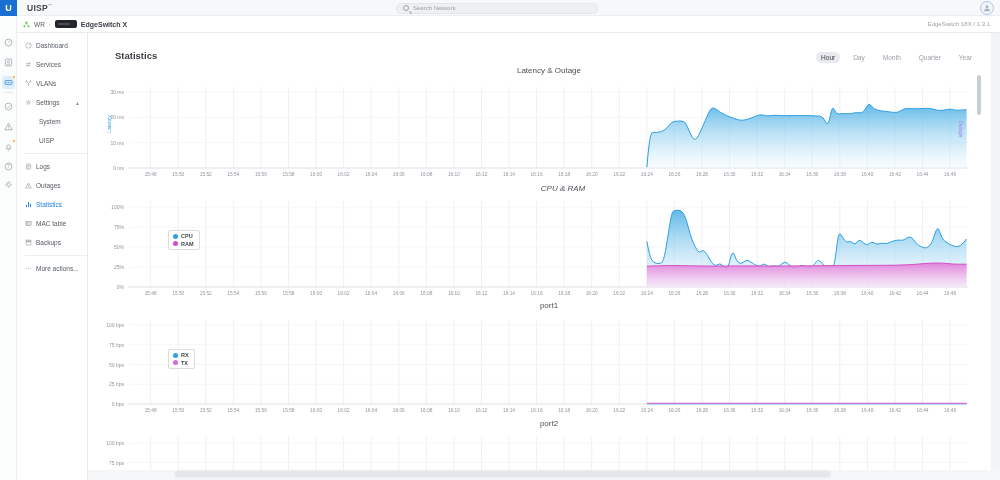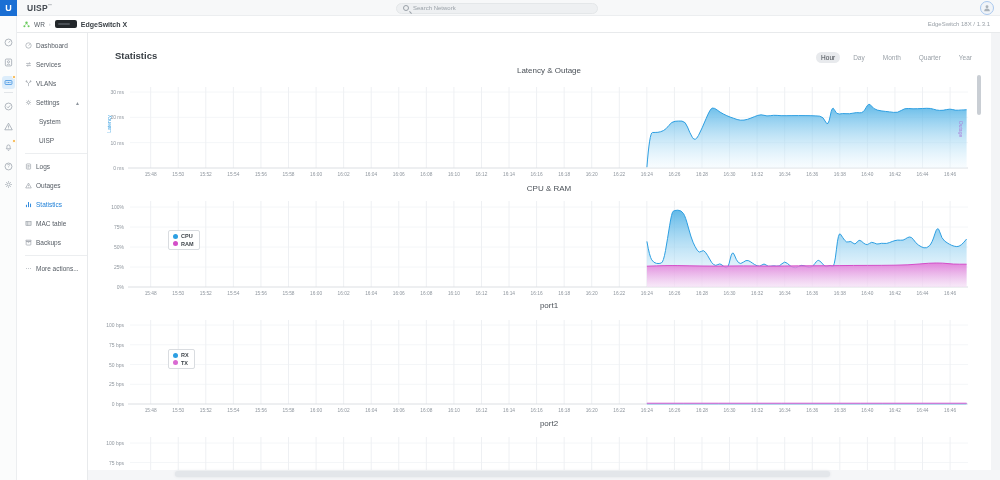--- a/index.html
+++ b/index.html
@@ -477,21 +477,21 @@
         <div class="xtick" style="left: 669.122px; top: 139px;">16:32</div>
         <div class="xtick" style="left: 696.688px; top: 139px;">16:34</div>
         <div class="xtick" style="left: 724.253px; top: 139px;">16:36</div>
         <div class="xtick" style="left: 751.819px; top: 139px;">16:38</div>
         <div class="xtick" style="left: 779.385px; top: 139px;">16:40</div>
         <div class="xtick" style="left: 806.951px; top: 139px;">16:42</div>
         <div class="xtick" style="left: 834.516px; top: 139px;">16:44</div>
         <div class="xtick" style="left: 862.082px; top: 139px;">16:46</div>
         <div class="rot" style="left: 12px; top: 88px; color: rgb(58, 160, 226);">Latency</div>
         <div class="rot right" style="left: 865px; top: 93px; color: rgb(169, 127, 217);">Outage</div>
-        <div class="c-title" style="left: 351px; top: 151px;">CPU &amp; RAM</div>
+        <div class="c-title" style="left: 365px; top: 151px; font-style: italic;">CPU &amp; RAM</div>
         <div class="ytick" style="left: 4px; top: 174px;">100%</div>
         <div class="ytick" style="left: 4px; top: 194px;">75%</div>
         <div class="ytick" style="left: 4px; top: 214px;">50%</div>
         <div class="ytick" style="left: 4px; top: 234px;">25%</div>
         <div class="ytick" style="left: 4px; top: 254px;">0%</div>
         <div class="xtick" style="left: 62.6743px; top: 258px;">15:48</div>
         <div class="xtick" style="left: 90.2401px; top: 258px;">15:50</div>
         <div class="xtick" style="left: 117.806px; top: 258px;">15:52</div>
         <div class="xtick" style="left: 145.372px; top: 258px;">15:54</div>
         <div class="xtick" style="left: 172.938px; top: 258px;">15:56</div>

